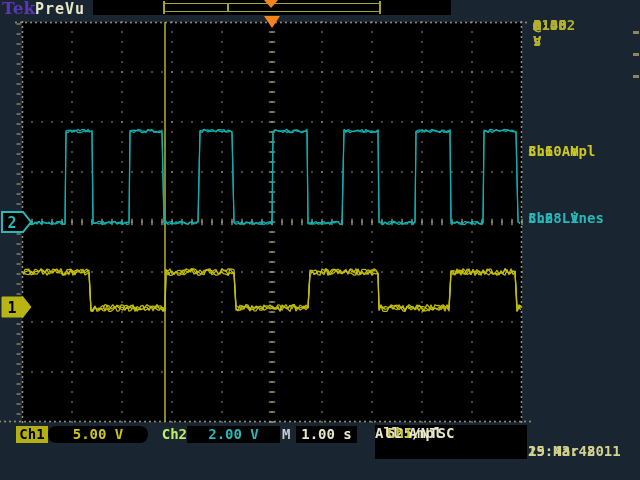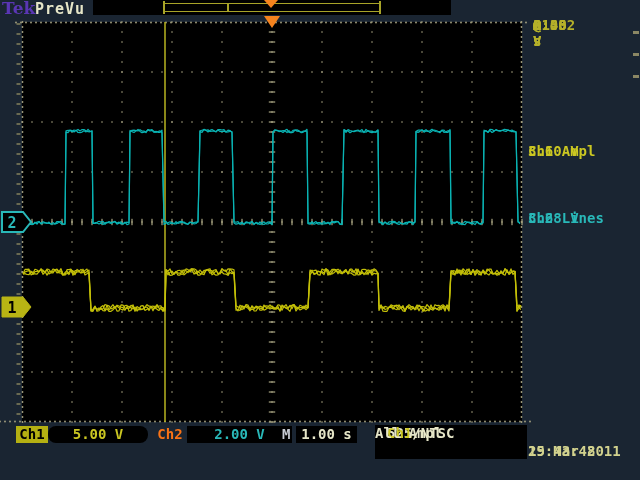--- a/index.html
+++ b/index.html
@@ -24,22 +24,22 @@
   .readout .row{position:static;display:flex;justify-content:space-between;height:17px;}
   .readout .gap{position:static;display:block;height:8px;}
   .meas{left:528px;width:112px;text-align:center;font-size:14px;line-height:17px;}
   .meas1{top:143px;color:#cbc722;} .meas2{top:210px;color:#29b8b8;}
   .meas div{position:static;}
   .edge-dash{left:633px;width:6px;height:3px;background:#8b8764;}
   .bbar{top:426px;height:17px;font-size:14px;line-height:17px;}
   .badge-ch1{left:16px;width:32px;background:#b4b012;color:#000;text-align:center;}
   .box{background:#000;text-align:center;}
   .box-ch1{left:48px;width:100px;color:#cbc722;border-radius:8px;}
-  .lbl-ch2{left:153px;width:34px;color:#f97316;text-align:center;}
-  .box-ch2{left:187px;width:105px;color:#29b8b8;}
+  .lbl-ch2{left:153px;width:34px;color:#bef264;text-align:right;}
+  .box-ch2{left:187px;width:93px;color:#29b8b8;}
   .lbl-m{left:282px;width:14px;color:#c8ccd4;}
   .box-m{left:296px;width:61px;color:#e6e6c8;}
   .trigbox{left:375px;top:425px;width:152px;height:34px;background:#000;font-size:14px;}
   .trigbox .l1{position:static;display:flex;justify-content:space-between;padding:0 12px;height:17px;line-height:17px;}
   .trigbox .l1 .a{color:#e6e6c8;} .trigbox .l1 .b{color:#cbc722;}
   .trigbox .l2{position:static;display:block;text-align:center;color:#e6e6c8;height:17px;line-height:17px;}
   .dt{left:528px;top:443px;width:112px;color:#d2d28e;font-size:14px;line-height:16px;}
   .dt div{position:static;}
 </style>
 </head>

